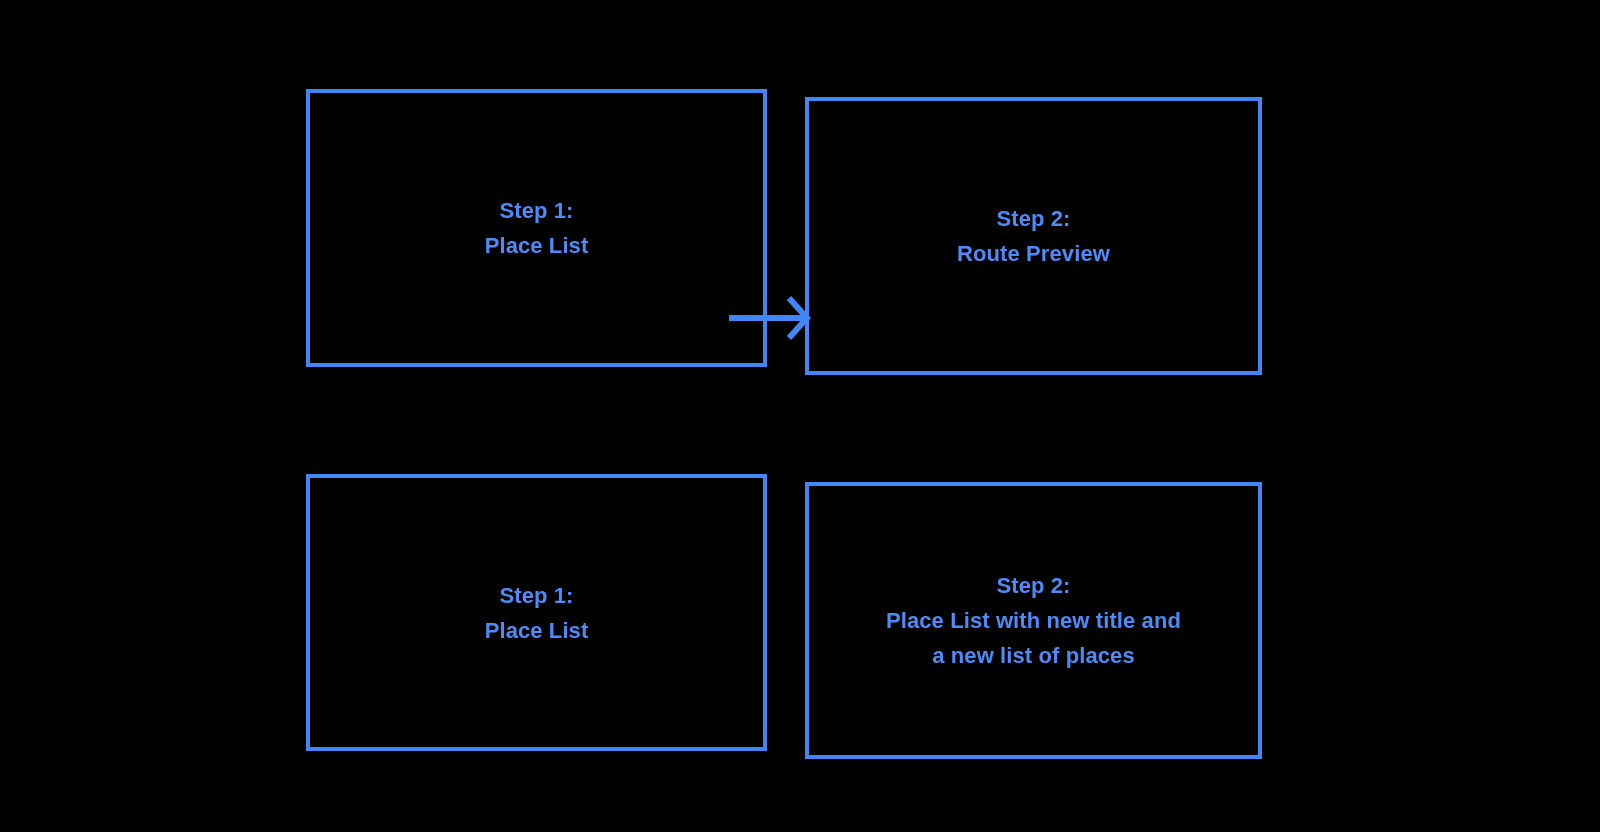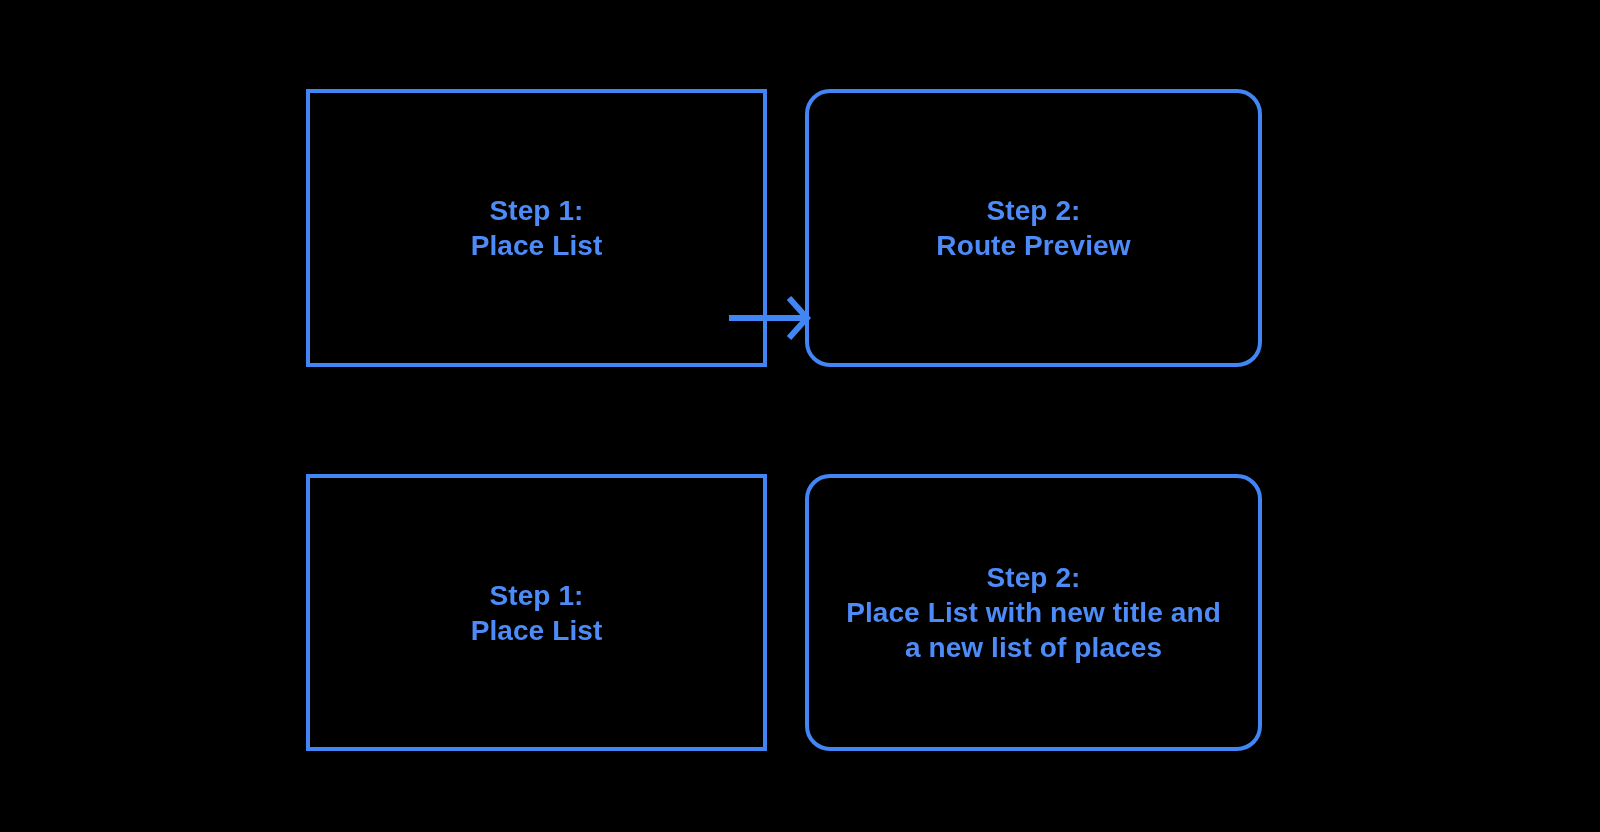--- a/index.html
+++ b/index.html
@@ -32,29 +32,29 @@
     position: absolute;
     box-sizing: border-box;
     border: 4px solid #4285f4;
     background: transparent;
     display: flex;
     align-items: center;
     justify-content: center;
     text-align: center;
   }
   .node-a { left: 306px; top: 0; width: 461px; height: 278px; }
-  .node-b { left: 805px; top: 0; width: 457px; height: 278px; border-radius: 25px; }
+  .node-b { left: 805px; top: 8px; width: 457px; height: 278px; }
   #row-1 .node-a { height: 277px; }
   #row-1 .node-b { height: 277px; }
 
   .node-label {
     color: #4d8bf8;
     font-family: "Liberation Sans", sans-serif;
     font-weight: bold;
-    font-size: 28px;
+    font-size: 22px;
     line-height: 35px;
     letter-spacing: 0.1px;
     white-space: pre-line;
     padding: 0 10px;
   }
 
   .connector {
     position: absolute;
     height: 48px;
     width: 86px;

